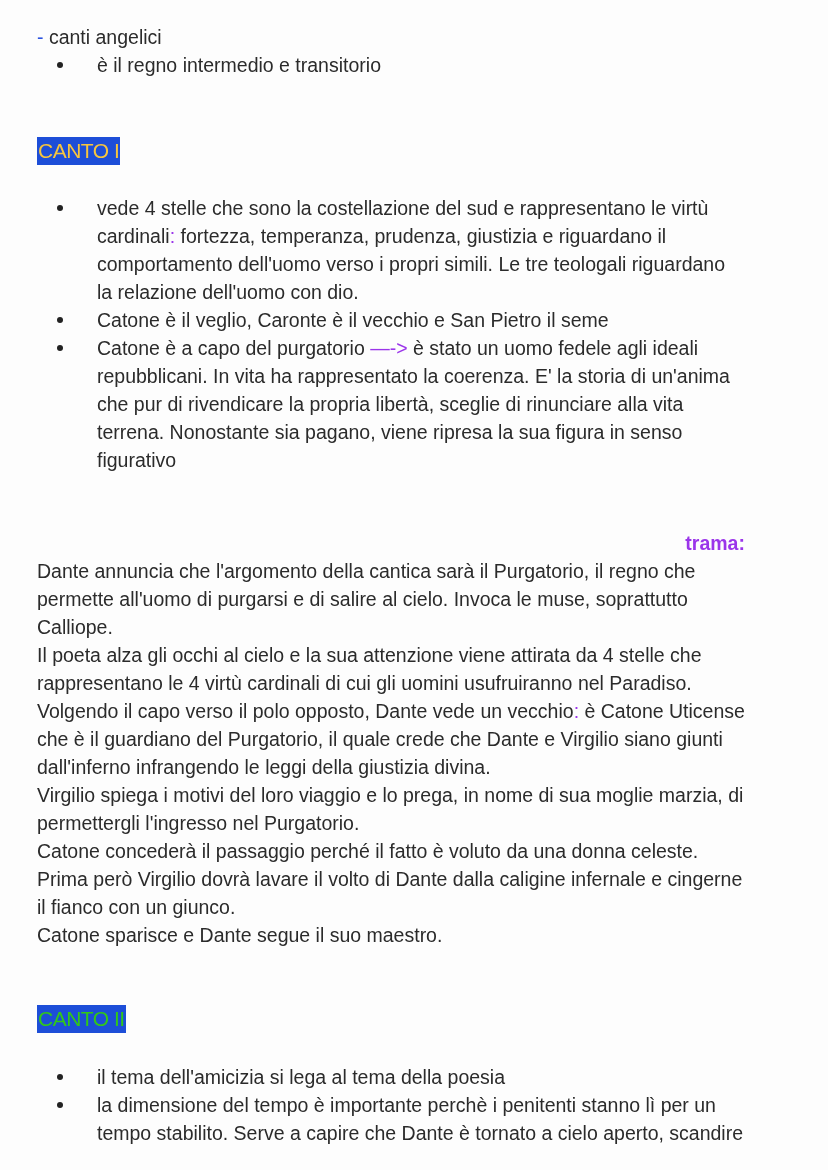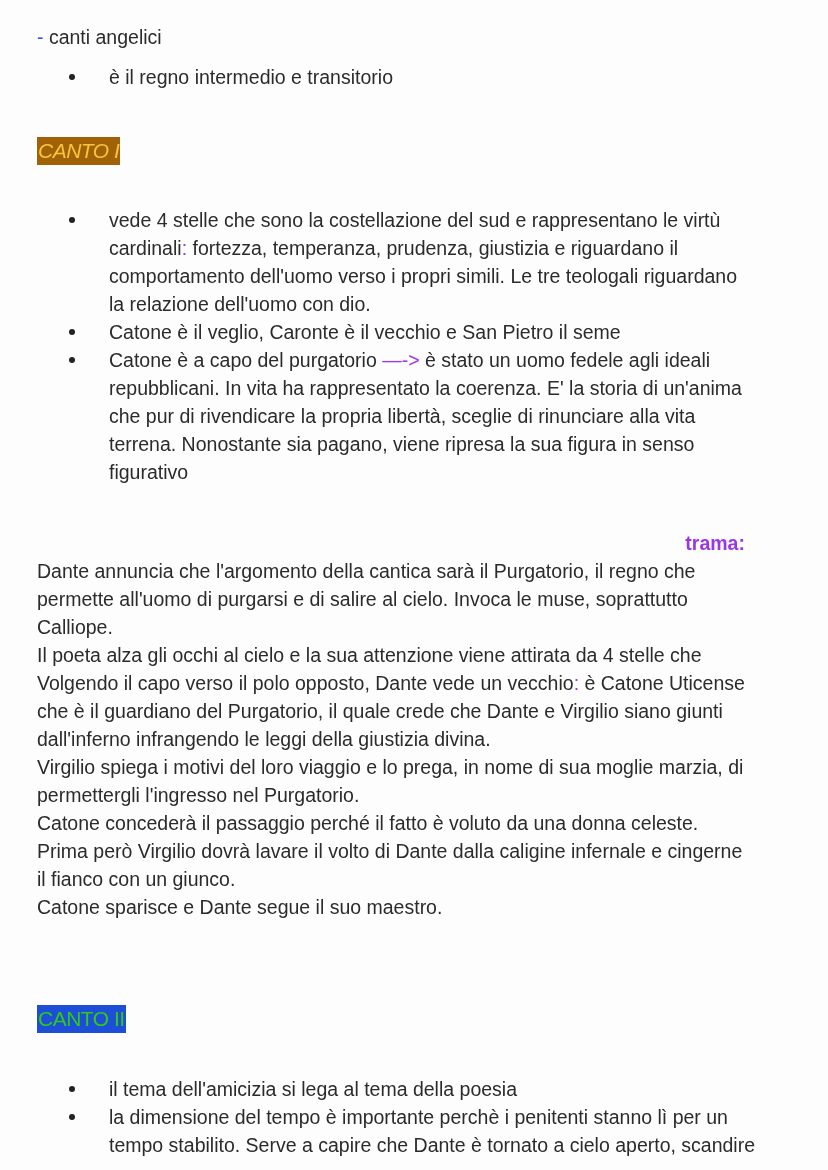--- a/index.html
+++ b/index.html
@@ -24,21 +24,21 @@
   }
   .line {
     line-height: 28px;
     white-space: nowrap;
   }
   .dash {
     color: #2a52e0;
   }
   .bullet-list {
     list-style: none;
-    margin: 12px;
+    margin: 0;
     padding: 0;
   }
   .bullet-item {
     position: relative;
     padding-left: 60px;
     line-height: 28px;
   }
   .bullet-item .dot {
     position: absolute;
     left: 20px;
@@ -53,23 +53,22 @@
     white-space: nowrap;
   }
   .canto-heading {
     display: inline-block;
     font-size: 21px;
     line-height: 28px;
     padding: 0 1px;
     letter-spacing: -0.5px;
   }
   .canto-1 {
-    background: #a16207;
+    background: #1d4ed8;
     color: #f7c53d;
-    font-style: italic;
   }
   .canto-2 {
     background: #1d4ed8;
     color: #32c818;
   }
   .purple {
     color: #9b35ea;
   }
   .trama-label {
     color: #9b35ea;
@@ -126,20 +125,21 @@
       <span class="text-line">figurativo</span>
     </li>
   </ul>
 
   <div style="position:absolute; top:529px; left:0;">
     <div class="trama-label">trama:</div>
     <span class="para-line">Dante annuncia che l'argomento della cantica sarà il Purgatorio, il regno che</span>
     <span class="para-line">permette all'uomo di purgarsi e di salire al cielo. Invoca le muse, soprattutto</span>
     <span class="para-line">Calliope.</span>
     <span class="para-line">Il poeta alza gli occhi al cielo e la sua attenzione viene attirata da 4 stelle che</span>
+    <span class="para-line">rappresentano le 4 virtù cardinali di cui gli uomini usufruiranno nel Paradiso.</span>
     <span class="para-line"><span>Volgendo il capo verso il polo opposto, Dante vede un vecchio</span><span class="purple">: </span><span>è Catone Uticense</span></span>
     <span class="para-line">che è il guardiano del Purgatorio, il quale crede che Dante e Virgilio siano giunti</span>
     <span class="para-line">dall'inferno infrangendo le leggi della giustizia divina.</span>
     <span class="para-line">Virgilio spiega i motivi del loro viaggio e lo prega, in nome di sua moglie marzia, di</span>
     <span class="para-line">permettergli l'ingresso nel Purgatorio.</span>
     <span class="para-line">Catone concederà il passaggio perché il fatto è voluto da una donna celeste.</span>
     <span class="para-line">Prima però Virgilio dovrà lavare il volto di Dante dalla caligine infernale e cingerne</span>
     <span class="para-line">il fianco con un giunco.</span>
     <span class="para-line">Catone sparisce e Dante segue il suo maestro.</span>
   </div>

